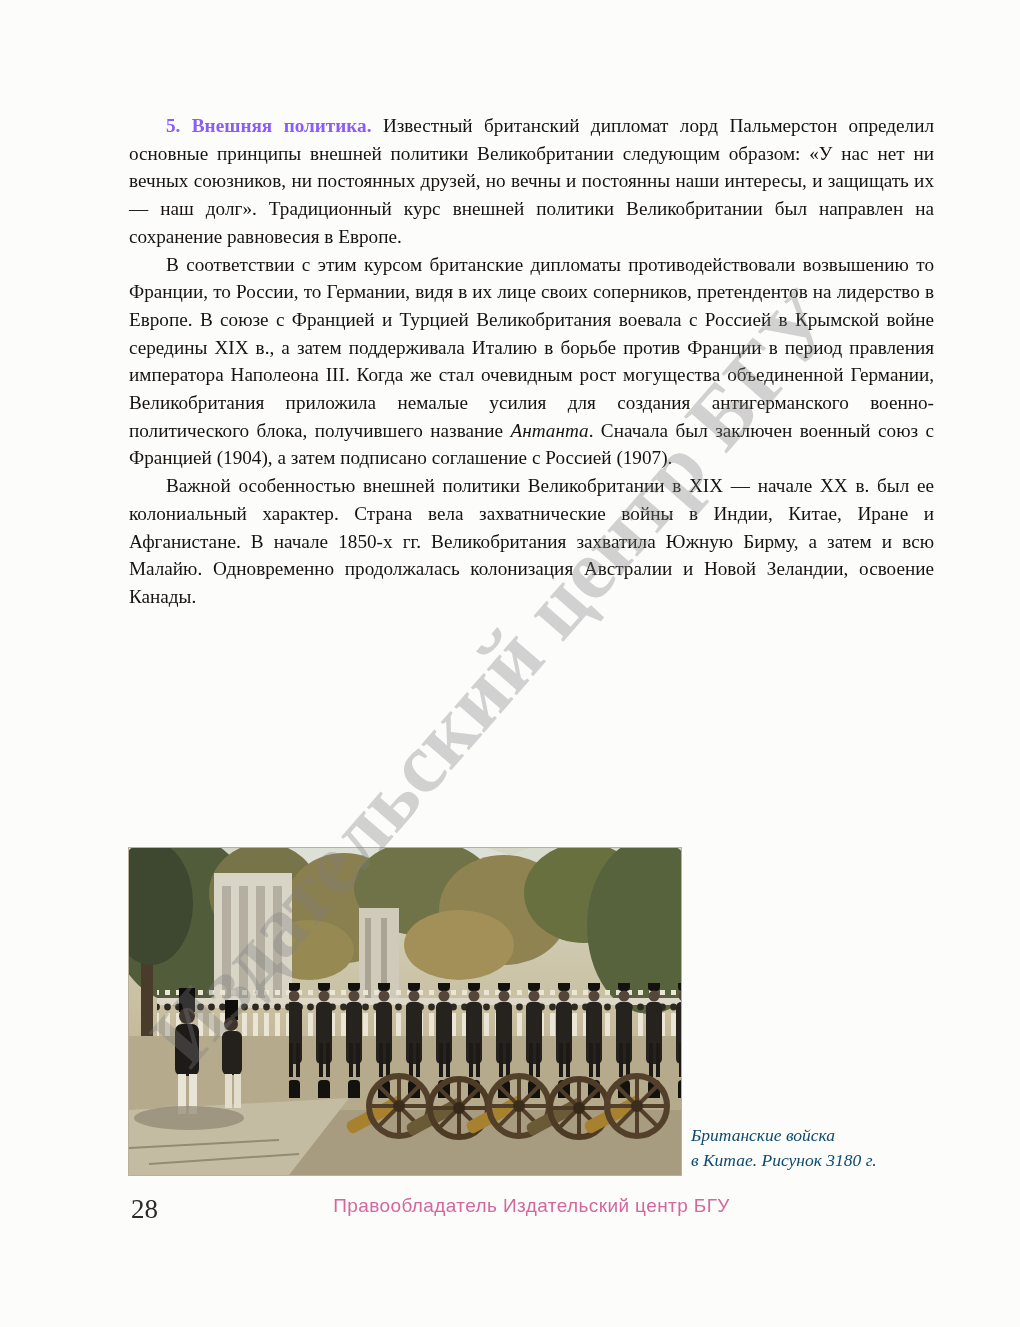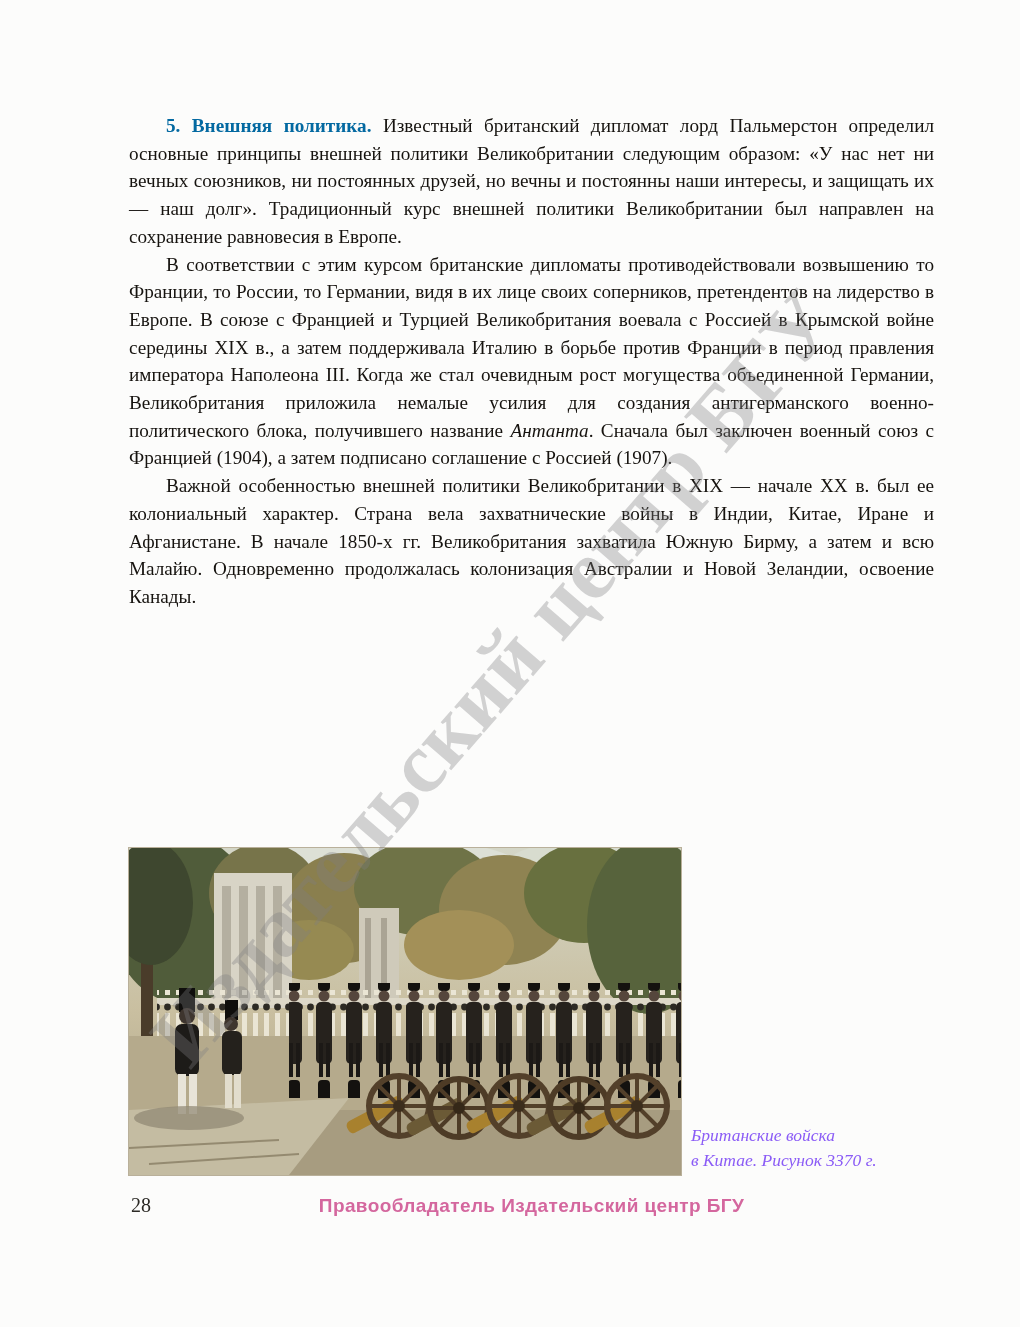--- a/index.html
+++ b/index.html
@@ -19,21 +19,21 @@
     top: 112px;
     width: 805px;
     color: #16130f;
     font-size: 19.2px;
     line-height: 27.7px;
     text-align: justify;
     z-index: 2;
   }
   .para { margin: 0; text-indent: 37px; }
   .para.no-indent { text-indent: 0; }
-  .section-heading { color: #0369a1; font-weight: bold; }
+  .section-heading { color: #8b5cf6; font-weight: bold; }
   .em { font-style: italic; font-family: Liberation Serif, serif; }
 
   .figure-row {
     position: absolute;
     left: 129px;
     top: 848px;
     width: 805px;
     display: flex;
     align-items: flex-end;
     z-index: 2;
@@ -44,47 +44,47 @@
     flex: 0 0 auto;
     outline: 1px solid #b9b09a;
   }
   .figure-image svg { display: block; }
   .figure-caption {
     margin-left: 10px;
     padding-bottom: 2px;
     font-style: italic;
     font-size: 17.5px;
     line-height: 25px;
-    color: #8b5cf6;
+    color: #0c4a6e;
     text-align: left;
   }
 
   .footer-row {
     position: absolute;
     left: 129px;
     top: 1194px;
     width: 805px;
     height: 28px;
     z-index: 2;
   }
   .page-number {
     position: absolute;
     left: 2px;
     top: 0;
-    font-size: 20px;
+    font-size: 27px;
     color: #2c2a26;
   }
   .footer-text {
     position: absolute;
     left: 0;
     right: 0;
     top: 1px;
     text-align: center;
     font-family: "Liberation Sans", sans-serif;
-    font-weight: bold;
+    font-weight: normal;
     font-size: 19px;
     letter-spacing: 0.4px;
     color: #d4679e;
   }
 
   .watermark {
     position: absolute;
     left: 168px;
     top: 1002px;
     transform: rotate(-49deg);
@@ -218,21 +218,21 @@
           <circle cx="102" cy="176" r="7" fill="#3e352e"></circle>
           <rect x="93" y="183" width="20" height="44" rx="6" fill="#24211c"></rect>
           <rect x="96" y="226" width="7" height="34" fill="#e2ddcd"></rect>
           <rect x="105" y="226" width="7" height="34" fill="#e2ddcd"></rect>
         </g>
         <ellipse cx="60" cy="270" rx="55" ry="12" fill="#8f8672" opacity="0.7"></ellipse>
       </svg>
     </div>
     <div class="figure-caption">
       <div>Британские войска</div>
-      <div>в Китае. Рисунок 3370 г.</div>
+      <div>в Китае. Рисунок 3180 г.</div>
     </div>
   </div>
 
   <div class="footer-row">
     <span class="page-number">28</span>
     <span class="footer-text">Правообладатель Издательский центр БГУ</span>
   </div>
 
   <div class="watermark">Издательский центр БГУ</div>
 

